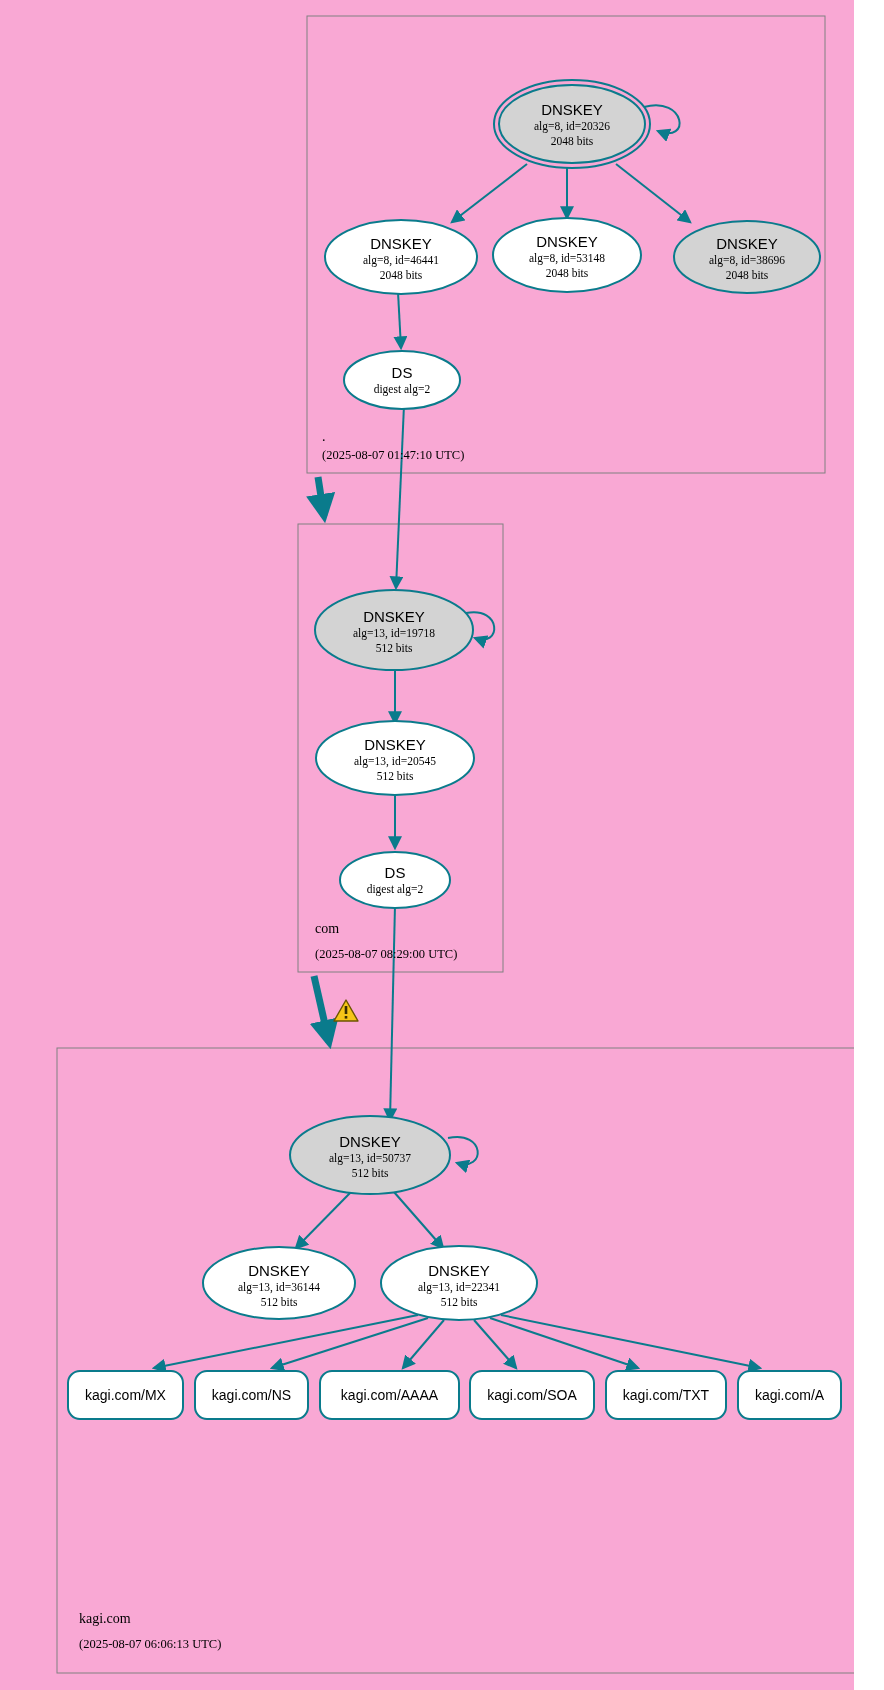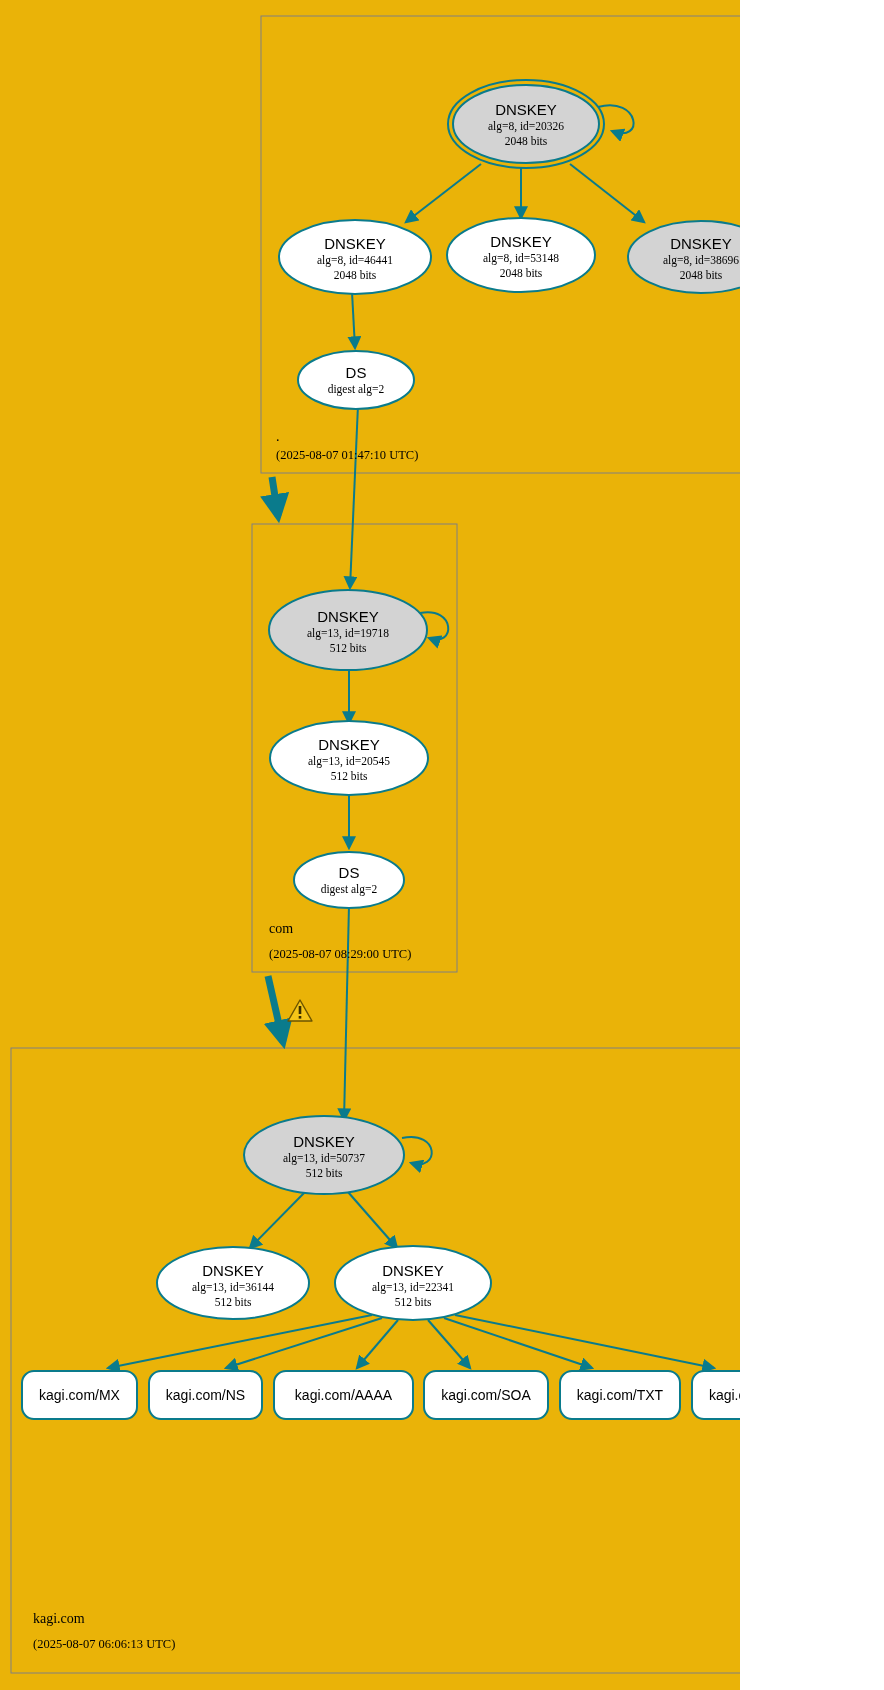--- a/index.html
+++ b/index.html
@@ -5,24 +5,25 @@
   html, body {
     margin: 0;
     padding: 0;
     background: #ffffff;
   }
   body {
     font-family: "Liberation Serif", serif;
   }
   #canvas-wrap {
     position: relative;
-    width: 740px;
+    width: 808px;
     height: 1690px;
-    background: #eab308;
+    background: #f9a8d4;
     overflow: hidden;
+    padding-left: 46px;
   }
   svg#dnsviz {
     display: block;
     width: 884px;
     height: 1690px;
   }
   .zone-box {
     fill: none;
     stroke: #808080;
     stroke-width: 1;

